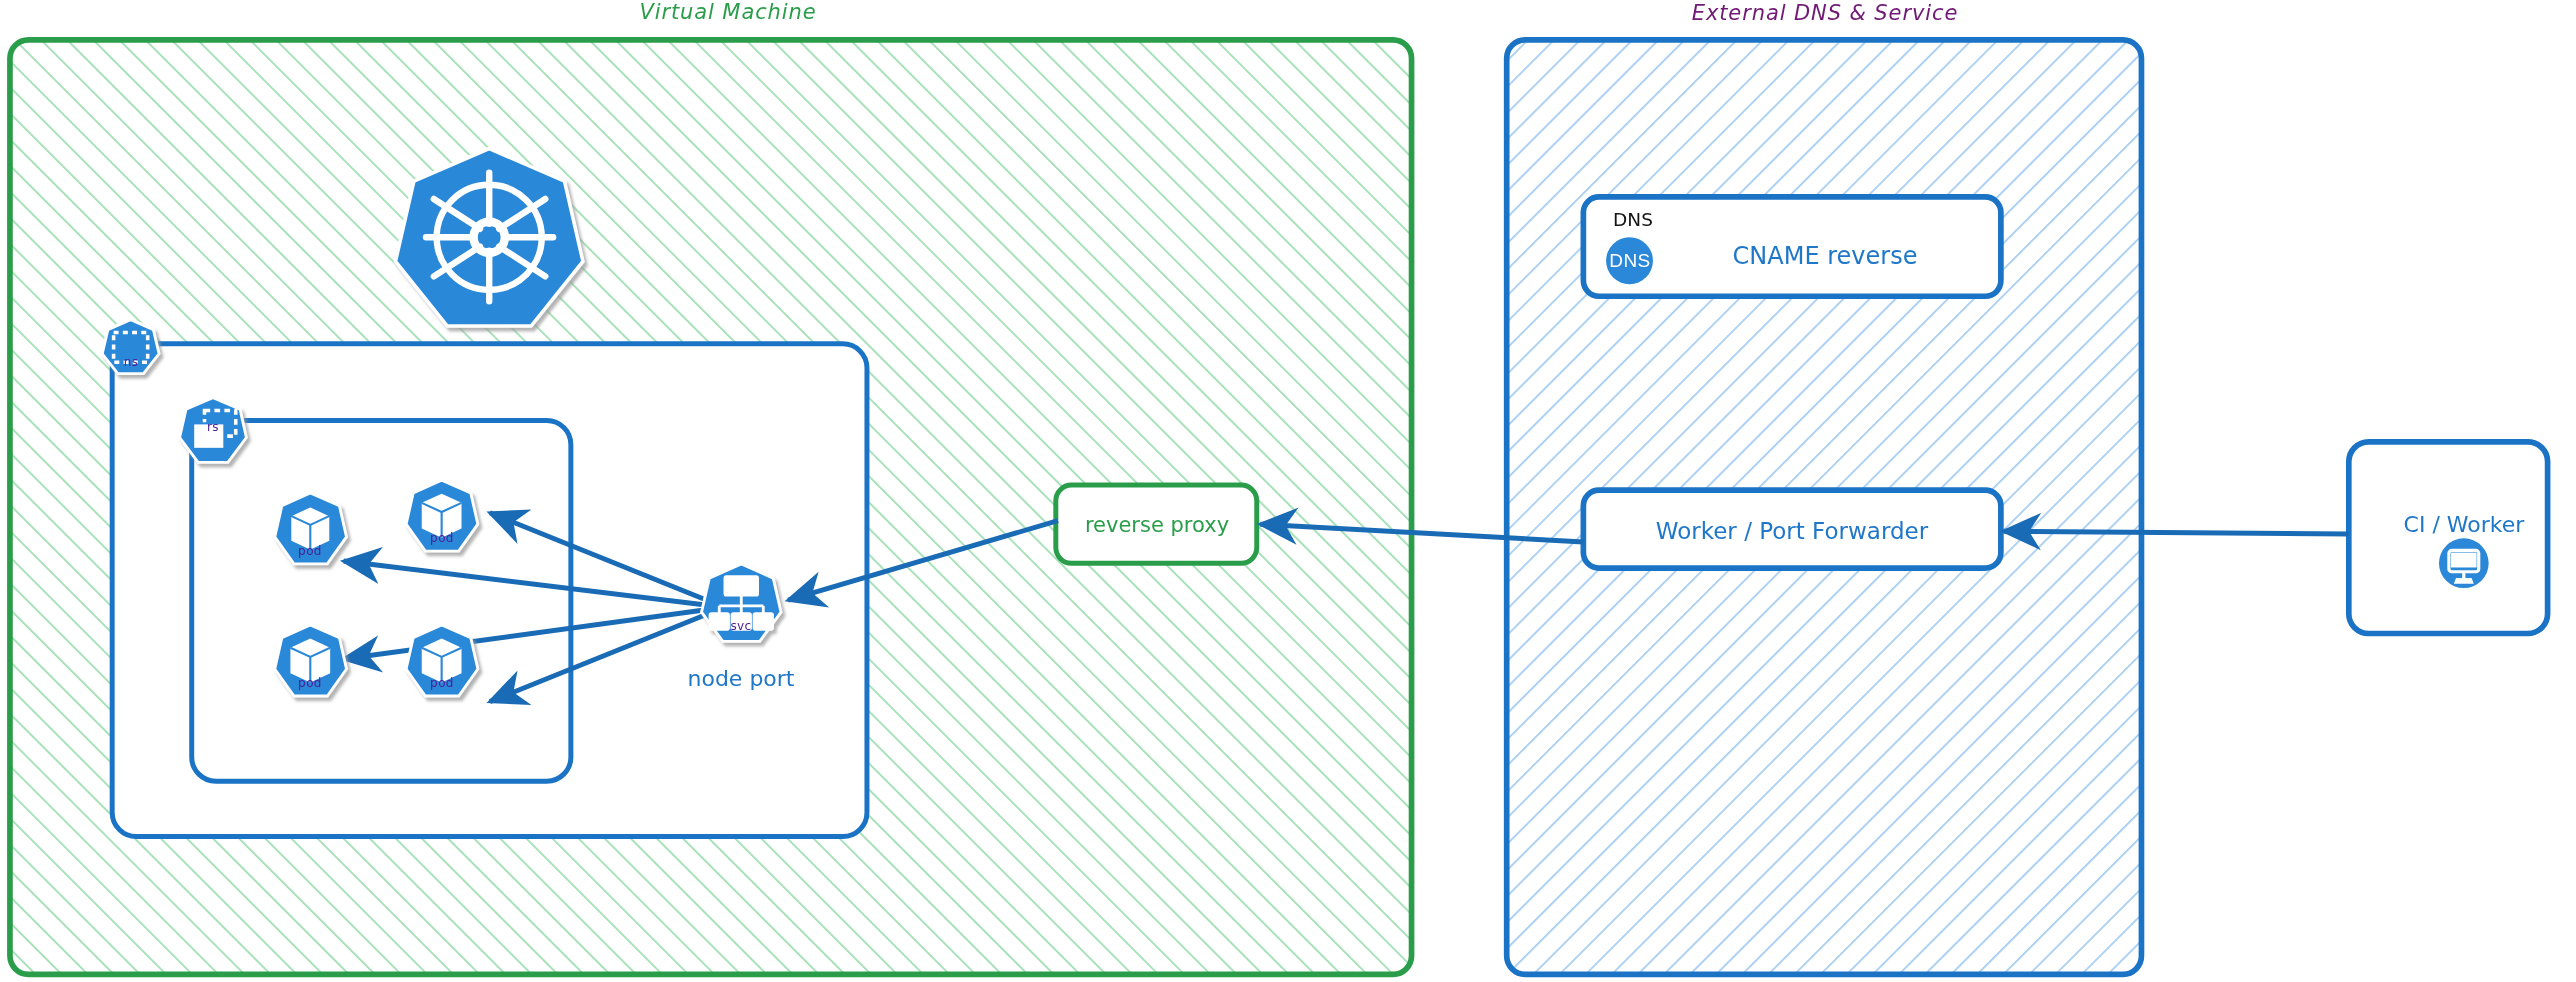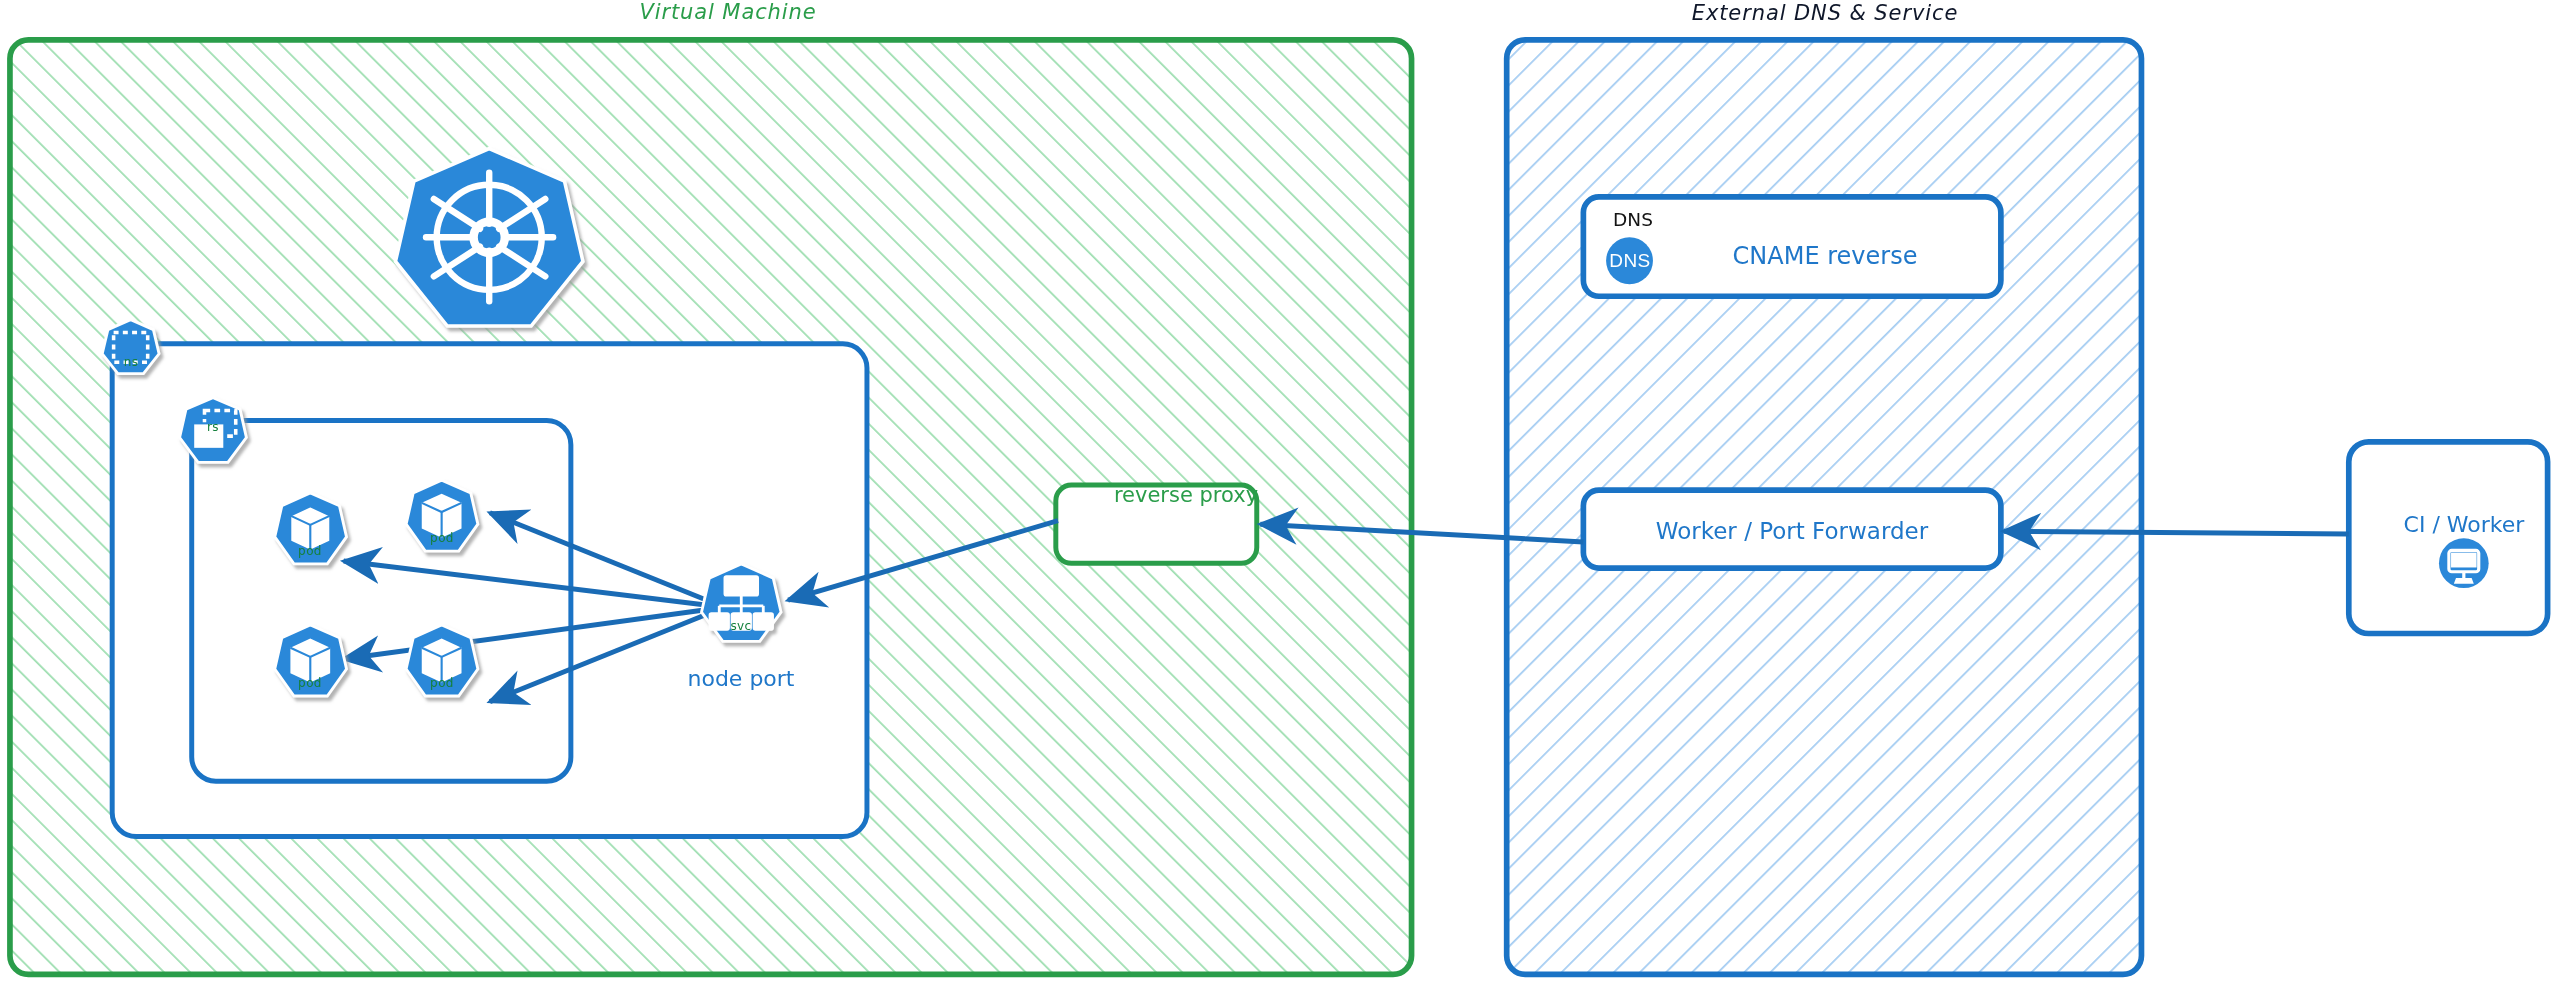--- a/index.html
+++ b/index.html
@@ -28,21 +28,21 @@
   }
   .zone-title {
     position: absolute;
     font-size: 21px;
     letter-spacing: 0.9px;
     white-space: nowrap;
     transform: translateX(-50%);
     font-style: italic;
   }
   .zone-title.green { color: #2a9d4a; }
-  .zone-title.blue  { color: #0f172a; }
+  .zone-title.blue  { color: #701a75; }
 
   .box-label {
     position: absolute;
     white-space: nowrap;
     transform: translate(-50%, -50%);
     text-align: center;
   }
   .lbl-green { color: #2a9d4a; font-size: 21px; }
   .lbl-blue  { color: #1f77c9; font-size: 22px; }
   .lbl-black { color: #141414; font-size: 18.5px; }
@@ -53,21 +53,21 @@
     border-radius: 50%;
     background: #2b88d9;
     color: #ffffff;
     display: flex; align-items: center; justify-content: center;
     font-family: "Liberation Sans", sans-serif;
     font-size: 19px;
     letter-spacing: 0.4px;
   }
   .k8s-label {
     position: absolute;
-    color: #15803d;
+    color: #4c1d95;
     font-size: 12px;
     letter-spacing: 0.4px;
     transform: translateX(-50%);
     text-align: center;
     pointer-events: none;
   }
 </style>
 </head>
 <body>
 
@@ -243,21 +243,21 @@
 
   <div class="k8s-label" style="left:310px; top:544px;">pod</div>
   <div class="k8s-label" style="left:442px; top:531px;">pod</div>
   <div class="k8s-label" style="left:310px; top:676px;">pod</div>
   <div class="k8s-label" style="left:442px; top:676px;">pod</div>
 
   <div class="k8s-label" style="left:741px; top:619px;text-align:center;">svc</div>
 
   <div class="box-label lbl-blue hand" style="left:741px; top:678px;">node port</div>
 
-  <div class="box-label lbl-green hand" style="left:1157px; top:495px;margin-left:29px;">reverse proxy</div>
+  <div class="box-label lbl-green hand" style="left:1157px; top:525px;">reverse proxy</div>
 
   <div class="box-label lbl-black hand" style="left:1633px; top:219px; transform:translate(-50%,-50%);">DNS</div>
   <div class="dns-circle" style="left:1608px; top:239px;">DNS</div>
   <div class="box-label lbl-blue hand" style="left:1825px; top:256px; font-size:24px;">CNAME reverse</div>
 
   <div class="box-label lbl-blue hand" style="left:1792px; top:531px; font-size:23px;">Worker / Port Forwarder</div>
 
   <div class="box-label lbl-blue hand" style="left:2464px; top:524px;">CI / Worker</div>
 
 </div>

